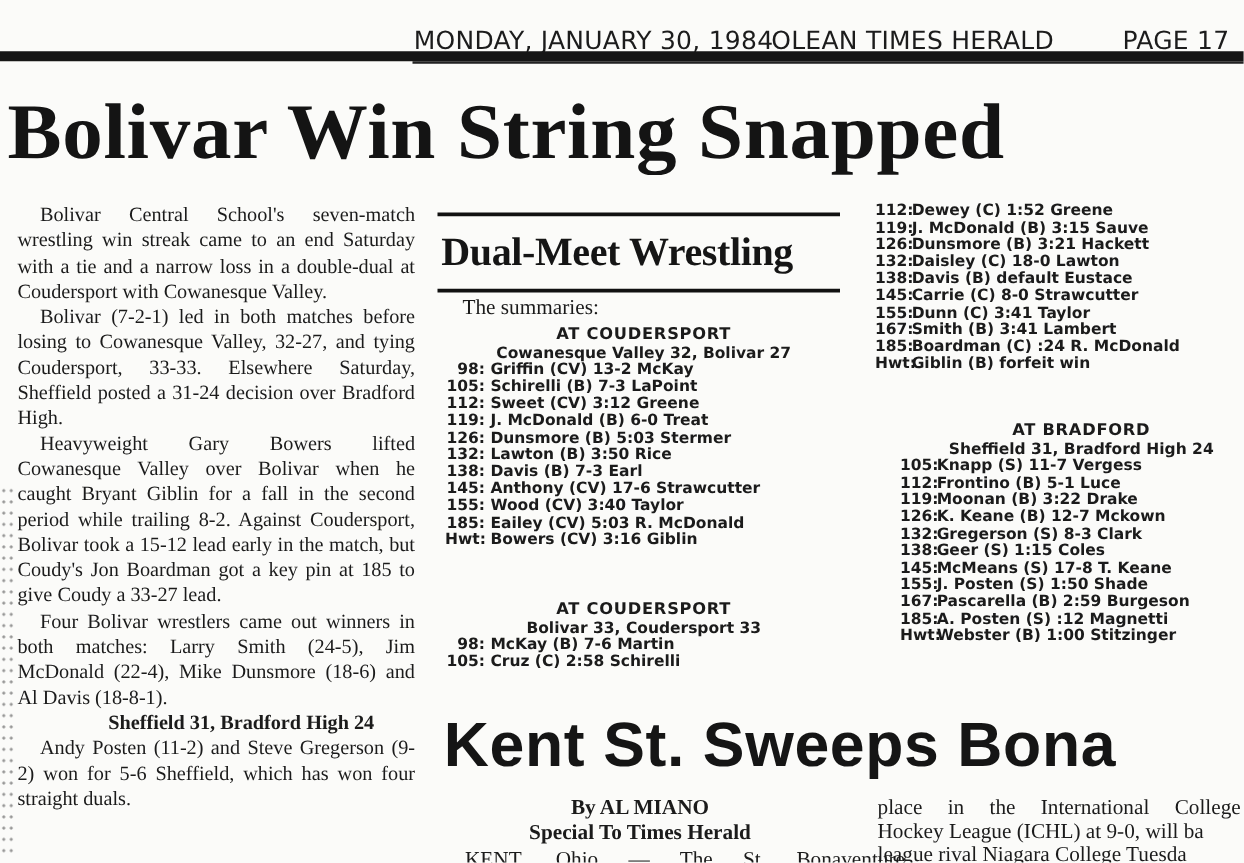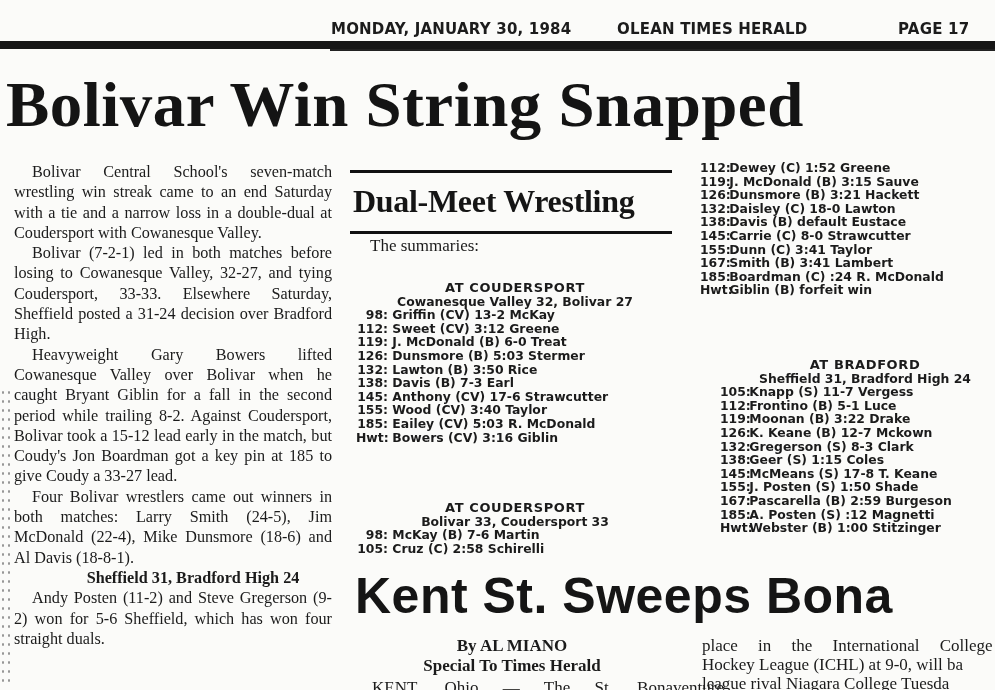--- a/index.html
+++ b/index.html
@@ -3,21 +3,21 @@
 <meta charset="utf-8">
 <style>
   html, body { margin:0; padding:0; }
   body {
     width:995px; height:690px; overflow:hidden; position:relative;
     background:#fbfbf9; color:#1a1a1a;
     font-family:"Liberation Serif", serif;
   }
   .masthead {
     position:absolute; top:16px; left:0; width:995px; height:26px;
-    font-family:"DejaVu Sans", sans-serif; font-weight:bold; font-size:15px;
+    font-family:"DejaVu Sans", sans-serif; font-weight:normal; font-size:20px;
     color:#1c1c1c; letter-spacing:0.2px;
   }
   .masthead span { position:absolute; top:4px; white-space:nowrap; }
   .mh-date { left:331px; }
   .mh-paper { left:617px; }
   .mh-page { left:898px; }
   .rule-top {
     position:absolute; top:41px; left:0; width:995px; height:8px;
     background:#161616;
   }
@@ -56,21 +56,21 @@
     letter-spacing:-0.3px;
   }
   .summ-label {
     position:absolute; left:370px; top:236px;
     font-size:17px; line-height:20px; font-family:"Liberation Serif", serif;
   }
   .results {
     font-family:"DejaVu Sans", sans-serif; font-weight:bold;
     font-size:12.4px; line-height:13.6px; color:#1b1b1b;
   }
-  .results .venue { text-align:center; letter-spacing:0.6px; font-size:13px;margin-top:20px; }
+  .results .venue { text-align:center; letter-spacing:0.6px; font-size:13px; }
   .results .score { text-align:center; }
   .results .row { white-space:nowrap; }
   .results .wt { display:inline-block; width:32px; text-align:right; }
   .res-a { position:absolute; left:356px; top:261px; width:318px; }
   .res-b { position:absolute; left:356px; top:481px; width:318px; }
   .res-c { position:absolute; left:700px; top:161px; width:290px; }
   .res-d { position:absolute; left:720px; top:338px; width:290px; }
   .res-c .wt, .res-d .wt { width:25px; }
   .kent-headline {
     position:absolute; left:355px; top:566px; width:640px;
@@ -121,20 +121,21 @@
 
 <div class="box-rule t"></div>
 <div class="box-title">Dual-Meet Wrestling</div>
 <div class="box-rule b"></div>
 <div class="summ-label">The summaries:</div>
 
 <div class="results res-a">
   <div class="venue">AT COUDERSPORT</div>
   <div class="score">Cowanesque Valley 32, Bolivar 27</div>
   <div class="row"><span class="wt">98:</span> <span>Griffin (CV) 13-2 McKay</span></div>
+  <div class="row"><span class="wt">105:</span> <span>Schirelli (B) 7-3 LaPoint</span></div>
   <div class="row"><span class="wt">112:</span> <span>Sweet (CV) 3:12 Greene</span></div>
   <div class="row"><span class="wt">119:</span> <span>J. McDonald (B) 6-0 Treat</span></div>
   <div class="row"><span class="wt">126:</span> <span>Dunsmore (B) 5:03 Stermer</span></div>
   <div class="row"><span class="wt">132:</span> <span>Lawton (B) 3:50 Rice</span></div>
   <div class="row"><span class="wt">138:</span> <span>Davis (B) 7-3 Earl</span></div>
   <div class="row"><span class="wt">145:</span> <span>Anthony (CV) 17-6 Strawcutter</span></div>
   <div class="row"><span class="wt">155:</span> <span>Wood (CV) 3:40 Taylor</span></div>
   <div class="row"><span class="wt">185:</span> <span>Eailey (CV) 5:03 R. McDonald</span></div>
   <div class="row"><span class="wt">Hwt:</span> <span>Bowers (CV) 3:16 Giblin</span></div>
 </div>

